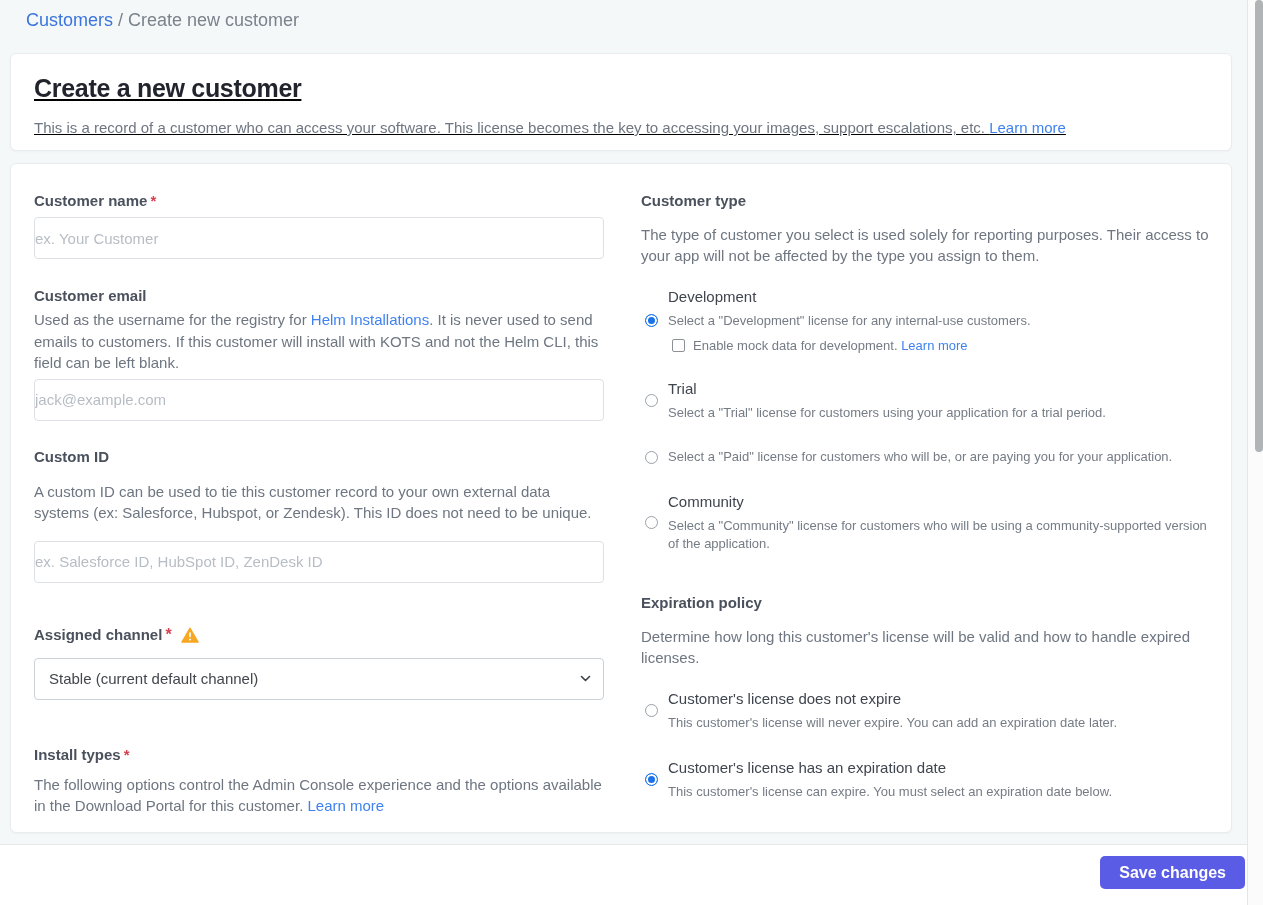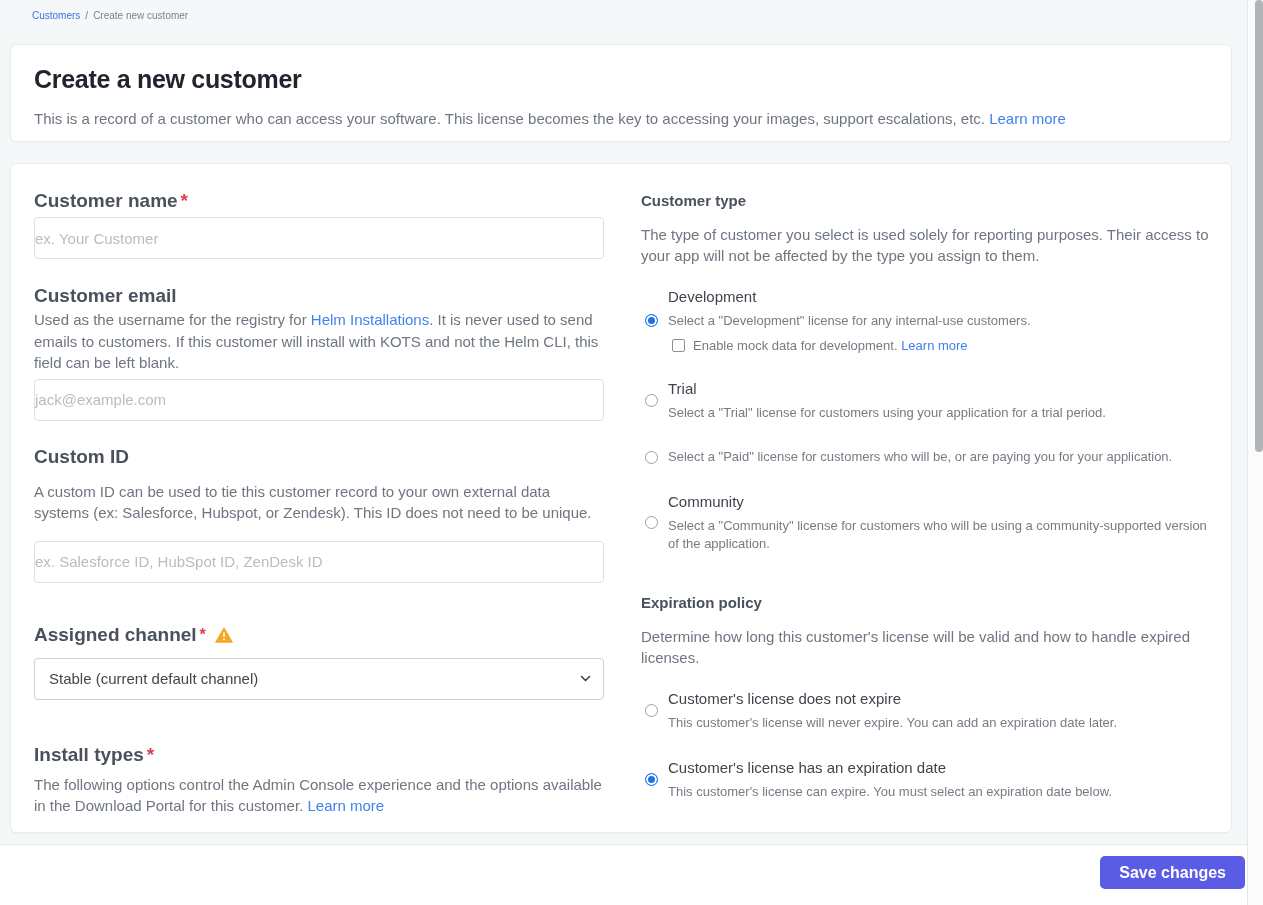--- a/index.html
+++ b/index.html
@@ -22,38 +22,38 @@
     --select_border:#ccd1d6;
     --scroll_thumb:#b0b4b6;
     --footer_bg:#ffffff;
   }
   *{margin:0;padding:0;box-sizing:border-box;}
   html,body{width:1263px;height:905px;overflow:hidden;}
   body{font-family:"Liberation Sans", sans-serif;background:var(--page_bg);}
   .page{position:relative;width:1263px;height:905px;background:var(--page_bg);overflow:hidden;}
 
   
-  .breadcrumb{position:absolute;left:32px;top:10px;font-size:10px;color:#7b828c;}
+  .breadcrumb{position:absolute;left:26px;top:10px;font-size:18px;color:#7b828c;}
   .breadcrumb a{color:var(--breadcrumb_blue);text-decoration:none;cursor:pointer;}
   .breadcrumb .sep{margin:0 5px;}
 
   
   .card{position:absolute;left:10px;width:1222px;background:var(--card_bg);
         border:1px solid var(--card_border);border-radius:6px;
         box-shadow:0 1px 2px rgba(0,0,0,0.03);}
-  .header-card{top:44px;height:98px;padding:19px 23px 0 23px;}
+  .header-card{top:53px;height:98px;padding:19px 23px 0 23px;text-decoration:underline;}
   .page-title{font-size:25px;font-weight:700;color:var(--title_dark);letter-spacing:-0.3px;line-height:30px;}
   .header-desc{margin-top:14px;font-size:15px;color:var(--text_gray);line-height:21px;}
   a.inline-link{color:var(--link_blue);text-decoration:none;cursor:pointer;}
 
   .form-card{top:163px;height:670px;display:flex;padding:27px 23px 0 23px;overflow:hidden;}
   .col-left{width:570px;margin-right:37px;flex-shrink:0;}
   .col-right{width:575px;flex-shrink:0;}
 
-  .lbl{font-size:19px;font-weight:600;color:var(--label_dark);line-height:20px;}
+  .lbl{font-size:15px;font-weight:600;color:var(--label_dark);line-height:20px;}
   .req{color:var(--asterisk_red);font-weight:600;margin-left:3px;}
   .para{font-size:15px;color:var(--text_gray);line-height:21.5px;}
 
   .text-input{width:570px;height:42px;border:1px solid var(--input_border);border-radius:4px;
               padding:0 0;font-size:15px;color:#333;font-family:"Liberation Sans", sans-serif;
               background:#fff;outline:none;}
   .text-input::placeholder{color:var(--placeholder_gray);}
 
   
   .m-lbl1{margin-bottom:6px;}

